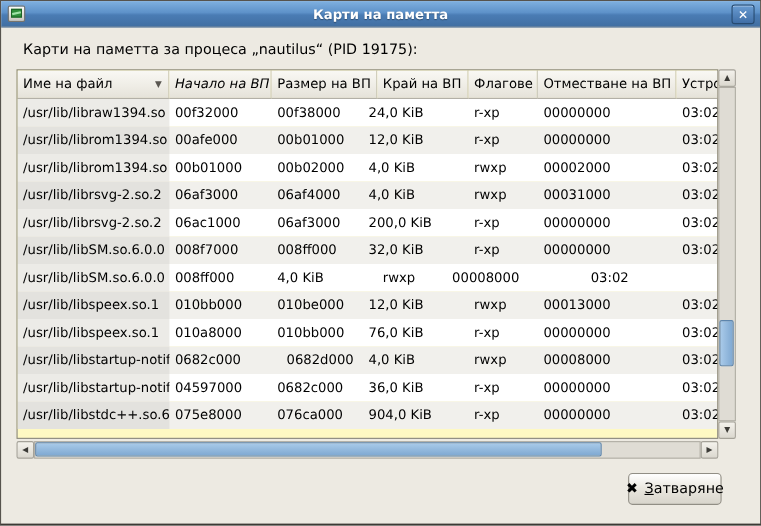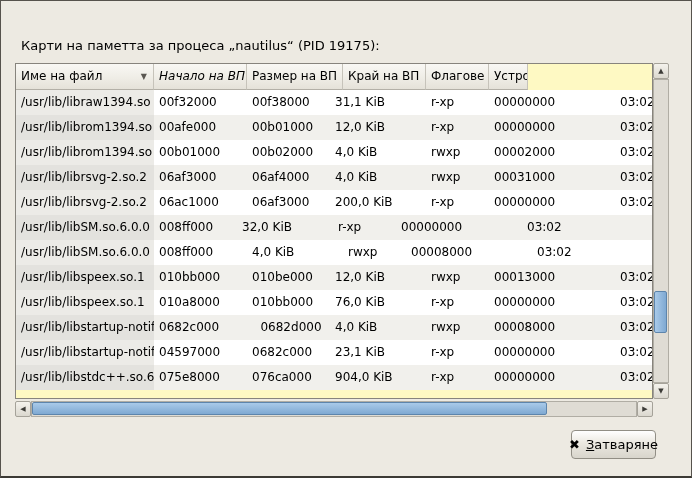--- a/index.html
+++ b/index.html
@@ -121,38 +121,47 @@
     font-size:13px;color:#000;cursor:default;
   }
   .close-btn .x{font-weight:bold;font-size:13px;}
   .close-btn u{text-decoration:underline;}
 </style>
 </head>
 <body>
 
 <div class="window">
 
+  <div class="titlebar">
+    <div class="app-icon">
+      <div class="screen"></div>
+      <div class="wave"></div>
+    </div>
+    <div class="titlebar-title">Карти на паметта</div>
+    <div class="titlebar-close">✕</div>
+  </div>
 
   <div class="desc-label">Карти на паметта за процеса „nautilus“ (PID 19175):</div>
 
   <div class="table-frame">
     <div class="thead">
         <div class="th" style="width: 138px;"><span>Име на файл</span><span class="sort">▼</span></div>
         <div class="th" style="width: 93px; font-style: italic;"><span>Начало на ВП</span></div>
         <div class="th" style="width: 96px;"><span>Размер на ВП</span></div>
         <div class="th" style="width: 83px;"><span>Край на ВП</span></div>
         <div class="th" style="width: 63px;"><span>Флагове</span></div>
+        <div class="th" style="width: 126px;"><span>Отместване на ВП</span></div>
         <div class="th" style="width: 39px;"><span>Устройство</span></div>
       </div>
     <div class="tbody">
         <div class="tr odd">
           <div class="td first" style="width: 138px;">/usr/lib/libraw1394.so</div>
           <div class="td" style="width: 93px;">00f32000</div>
           <div class="td" style="width: 83px;">00f38000</div>
-          <div class="td" style="width: 96px;">31,1 KiB</div>
+          <div class="td" style="width: 96px;">24,0 KiB</div>
           <div class="td" style="width: 63px;">r-xp</div>
           <div class="td" style="width: 126px;">00000000</div>
           <div class="td" style="width: 39px;">03:02</div>
         </div>
         <div class="tr even">
           <div class="td first" style="width: 138px;">/usr/lib/librom1394.so</div>
           <div class="td" style="width: 93px;">00afe000</div>
           <div class="td" style="width: 83px;">00b01000</div>
           <div class="td" style="width: 96px;">12,0 KiB</div>
           <div class="td" style="width: 63px;">r-xp</div>
@@ -181,20 +190,21 @@
           <div class="td first" style="width: 138px;">/usr/lib/librsvg-2.so.2</div>
           <div class="td" style="width: 93px;">06ac1000</div>
           <div class="td" style="width: 83px;">06af3000</div>
           <div class="td" style="width: 96px;">200,0 KiB</div>
           <div class="td" style="width: 63px;">r-xp</div>
           <div class="td" style="width: 126px;">00000000</div>
           <div class="td" style="width: 39px;">03:02</div>
         </div>
         <div class="tr even">
           <div class="td first" style="width: 138px;">/usr/lib/libSM.so.6.0.0</div>
+          <div class="td" style="width: 93px;">008f7000</div>
           <div class="td" style="width: 83px;">008ff000</div>
           <div class="td" style="width: 96px;">32,0 KiB</div>
           <div class="td" style="width: 63px;">r-xp</div>
           <div class="td" style="width: 126px;">00000000</div>
           <div class="td" style="width: 39px;">03:02</div>
         </div>
         <div class="tr odd">
           <div class="td first" style="width: 138px;">/usr/lib/libSM.so.6.0.0</div>
           <div class="td" style="width: 93px;">008ff000</div>
           <div class="td" style="width: 96px;">4,0 KiB</div>
@@ -226,21 +236,21 @@
           <div class="td" style="width: 83px; text-align: center;">0682d000</div>
           <div class="td" style="width: 96px;">4,0 KiB</div>
           <div class="td" style="width: 63px;">rwxp</div>
           <div class="td" style="width: 126px;">00008000</div>
           <div class="td" style="width: 39px;">03:02</div>
         </div>
         <div class="tr odd">
           <div class="td first" style="width: 138px;">/usr/lib/libstartup-notification</div>
           <div class="td" style="width: 93px;">04597000</div>
           <div class="td" style="width: 83px;">0682c000</div>
-          <div class="td" style="width: 96px;">23,1 KiB</div>
+          <div class="td" style="width: 96px;">36,0 KiB</div>
           <div class="td" style="width: 63px;">r-xp</div>
           <div class="td" style="width: 126px;">00000000</div>
           <div class="td" style="width: 39px;">03:02</div>
         </div>
         <div class="tr even">
           <div class="td first" style="width: 138px;">/usr/lib/libstdc++.so.6</div>
           <div class="td" style="width: 93px;">075e8000</div>
           <div class="td" style="width: 83px;">076ca000</div>
           <div class="td" style="width: 96px;">904,0 KiB</div>
           <div class="td" style="width: 63px;">r-xp</div>

